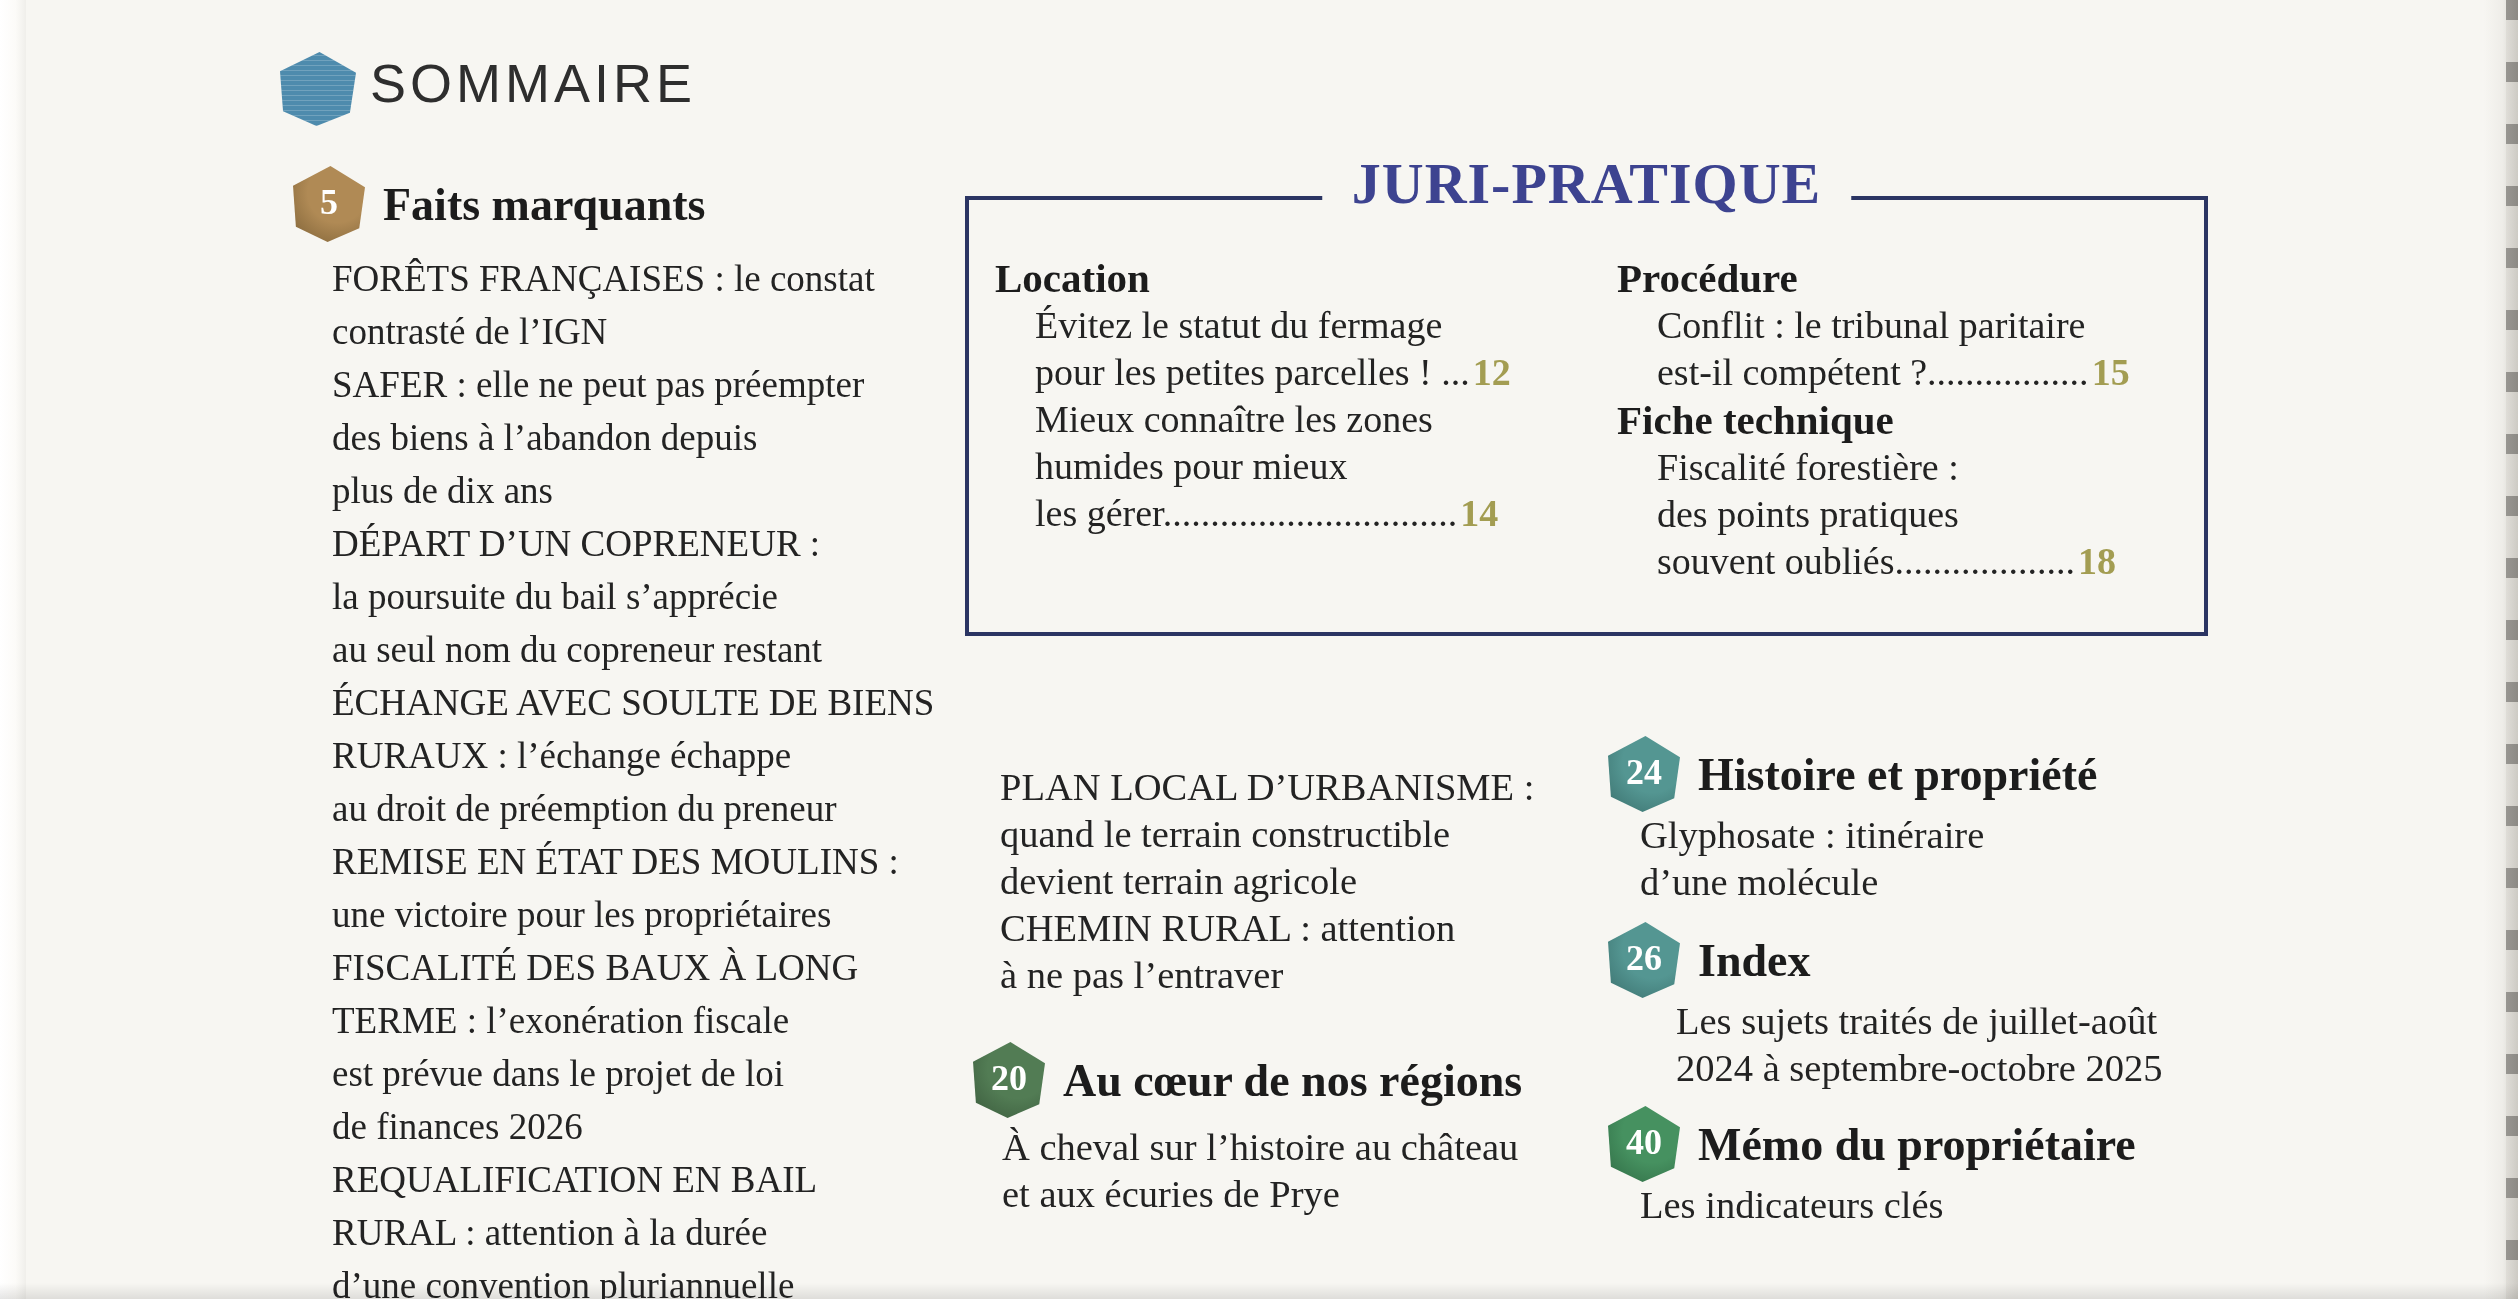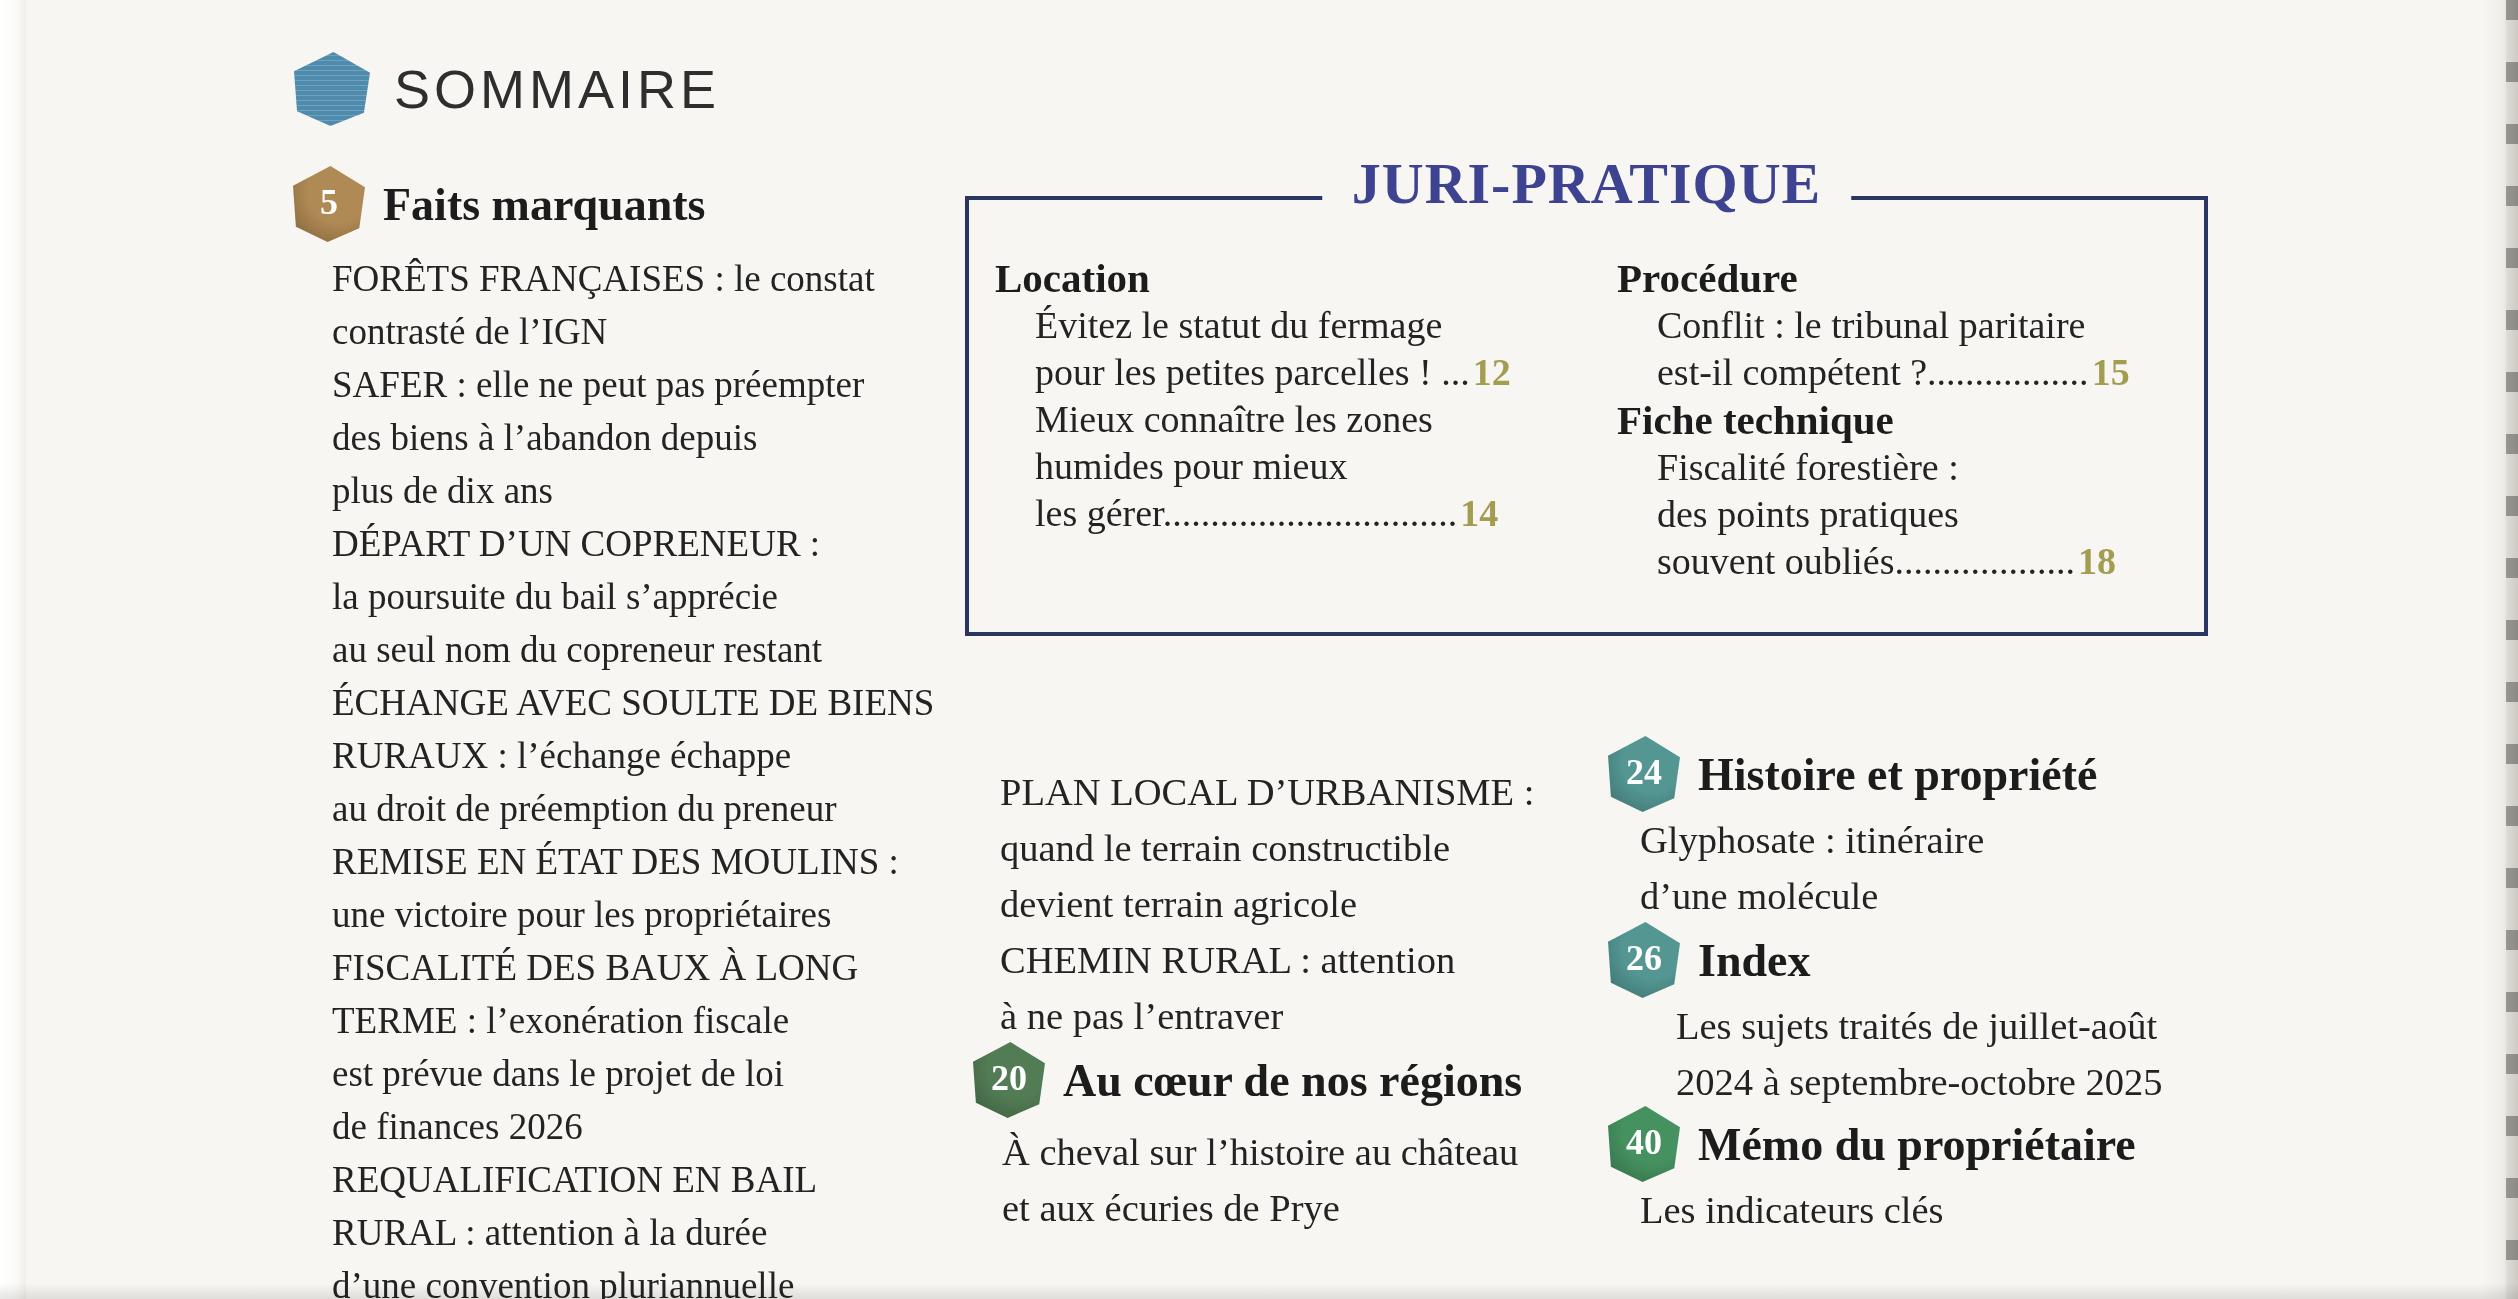--- a/index.html
+++ b/index.html
@@ -21,34 +21,34 @@
 
   
   .pent{clip-path:polygon(52% 0%,100% 28%,92% 82%,48% 100%,4% 80%,0% 26%);
     display:flex;align-items:center;justify-content:center;flex:none;}
   .badge{width:72px;height:76px;
     background:radial-gradient(circle at 62% 35%, var(--c1) 45%, var(--c2) 100%);}
   .badge-num{color:#ffffff;font-weight:bold;font-size:36px;transform:translateY(-2px);
     font-family:"Liberation Serif", serif;}
 
   
-  .masthead{position:absolute;left:294px;top:52px;display:flex;align-items:center;gap:24px;}
+  .masthead{position:absolute;left:280px;top:52px;display:flex;align-items:flex-start;gap:14px;}
   .masthead-icon{width:76px;height:74px;background:#4e8bad;
     background-image:repeating-linear-gradient(0deg,rgba(255,255,255,0.20) 0 1.5px,rgba(0,0,0,0) 1.5px 5px);}
   .masthead-title{font-family:"Liberation Sans", sans-serif;font-size:54px;font-weight:300;
     letter-spacing:4px;color:#2e2e2e;}
 
   
   .sec-head{position:absolute;display:flex;align-items:center;gap:18px;}
   .sec-title{font-size:46px;font-weight:bold;color:#1c1c1c;white-space:nowrap;}
 
   .faits-body{position:absolute;left:332px;top:252px;font-size:37px;line-height:53px;
     white-space:pre-line;}
 
-  .plain-block{position:absolute;font-size:38.5px;line-height:56px;white-space:pre-line;}
+  .plain-block{position:absolute;font-size:38.5px;line-height:47px;white-space:pre-line;}
 
   
   .juri{position:absolute;left:965px;top:196px;width:1243px;height:440px;
     border:4px solid #2b3563;box-sizing:border-box;}
   .juri-title{position:absolute;top:-50px;left:50%;transform:translateX(-50%);
     background:#f7f6f2;padding:0 30px;font-size:58px;font-weight:bold;color:#3d4390;
     letter-spacing:1px;white-space:nowrap;}
   .juri-col{position:absolute;top:54px;font-size:38px;line-height:47px;}
   .juri-col.c1{left:26px;}
   .juri-col.c2{left:648px;}

